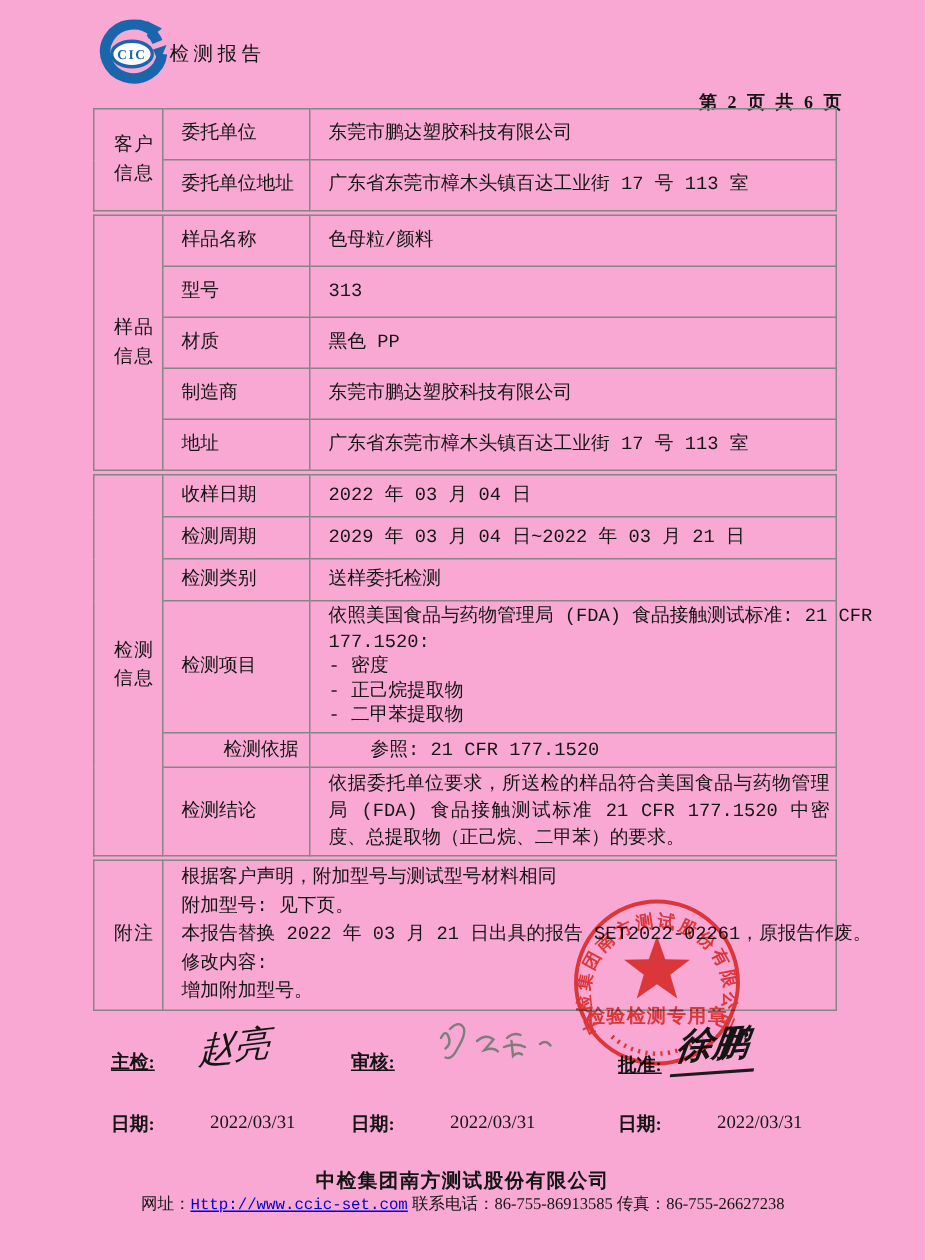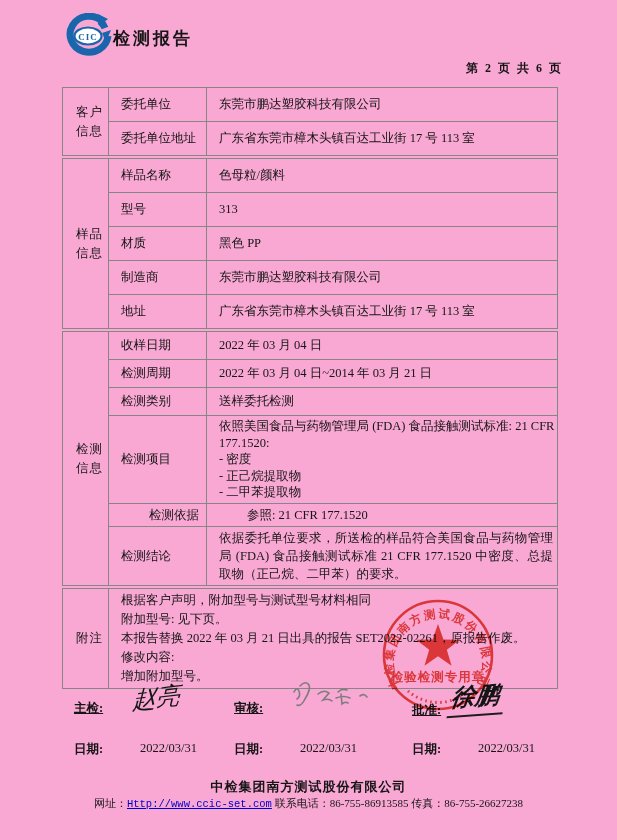--- a/index.html
+++ b/index.html
@@ -1,26 +1,26 @@
 <!DOCTYPE html>
 <html><head>
 <meta charset="utf-8">
 <style>
   html,body{margin:0;padding:0;background:#e8e8e8;}
   .page{width:617px;height:840px;position:relative;background:#f9a8d4;margin:0 auto;
         font-family:"Liberation Serif","DejaVu Serif",serif;color:#151515;overflow:hidden;}
 
   
   .hdr-logo{position:absolute;left:64px;top:13px;}
-  .hdr-title{position:absolute;left:113px;top:27px;font-size:17px;font-weight:bold;letter-spacing:3px;}
+  .hdr-title{position:absolute;left:113px;top:27px;font-size:13px;font-weight:normal;letter-spacing:3px;}
   .hdr-no{position:absolute;left:237px;top:28px;font-size:12px;font-weight:bold;}
   .hdr-page{position:absolute;left:466px;top:28px;font-size:12px;font-weight:bold;letter-spacing:2px;margin-top:32px;}
 
   
-  .tables{position:absolute;left:62px;top:87px;width:495px;}
+  .tables{position:absolute;left:62px;top:72px;width:495px;font-family:Liberation Mono, monospace;}
   table.grp{border-collapse:collapse;width:495px;table-layout:fixed;margin-bottom:2px;}
   table.grp td{border:1px solid #868686;font-size:12.5px;vertical-align:middle;
                padding:2px 4px 2px 12px;line-height:1.45;}
   col.c1{width:46px;} col.c2{width:98px;} col.c3{width:351px;}
   col.n2{width:449px;}
   td.gl{text-align:center;padding:2px 8px;line-height:2.0;letter-spacing:1px;}
   tr.h33 td{height:29px;}
   tr.h27 td{height:23px;}
   tr.h22 td{height:18px;padding-left:40px;}
   .cell-lines div{white-space:nowrap;line-height:16.5px;}
@@ -126,21 +126,21 @@
           <col class="c3">
         </colgroup>
       <tbody>
           <tr class="h27">
         <td class="gl" rowspan="6">检测信息</td>
         <td>收样日期</td>
         <td>2022 年 03 月 04 日</td>
       </tr>
       <tr class="h27">
         <td>检测周期</td>
-        <td>2022 年 03 月 04 日~2014 年 03 月 21 日</td>
+        <td>2029 年 03 月 04 日~2022 年 03 月 21 日</td>
       </tr>
       <tr class="h27">
         <td>检测类别</td>
         <td>送样委托检测</td>
       </tr>
       <tr>
         <td>检测项目</td>
         <td class="cell-lines">
           <div>依照美国食品与药物管理局 (FDA) 食品接触测试标准: 21 CFR</div>
           <div>177.1520:</div>

